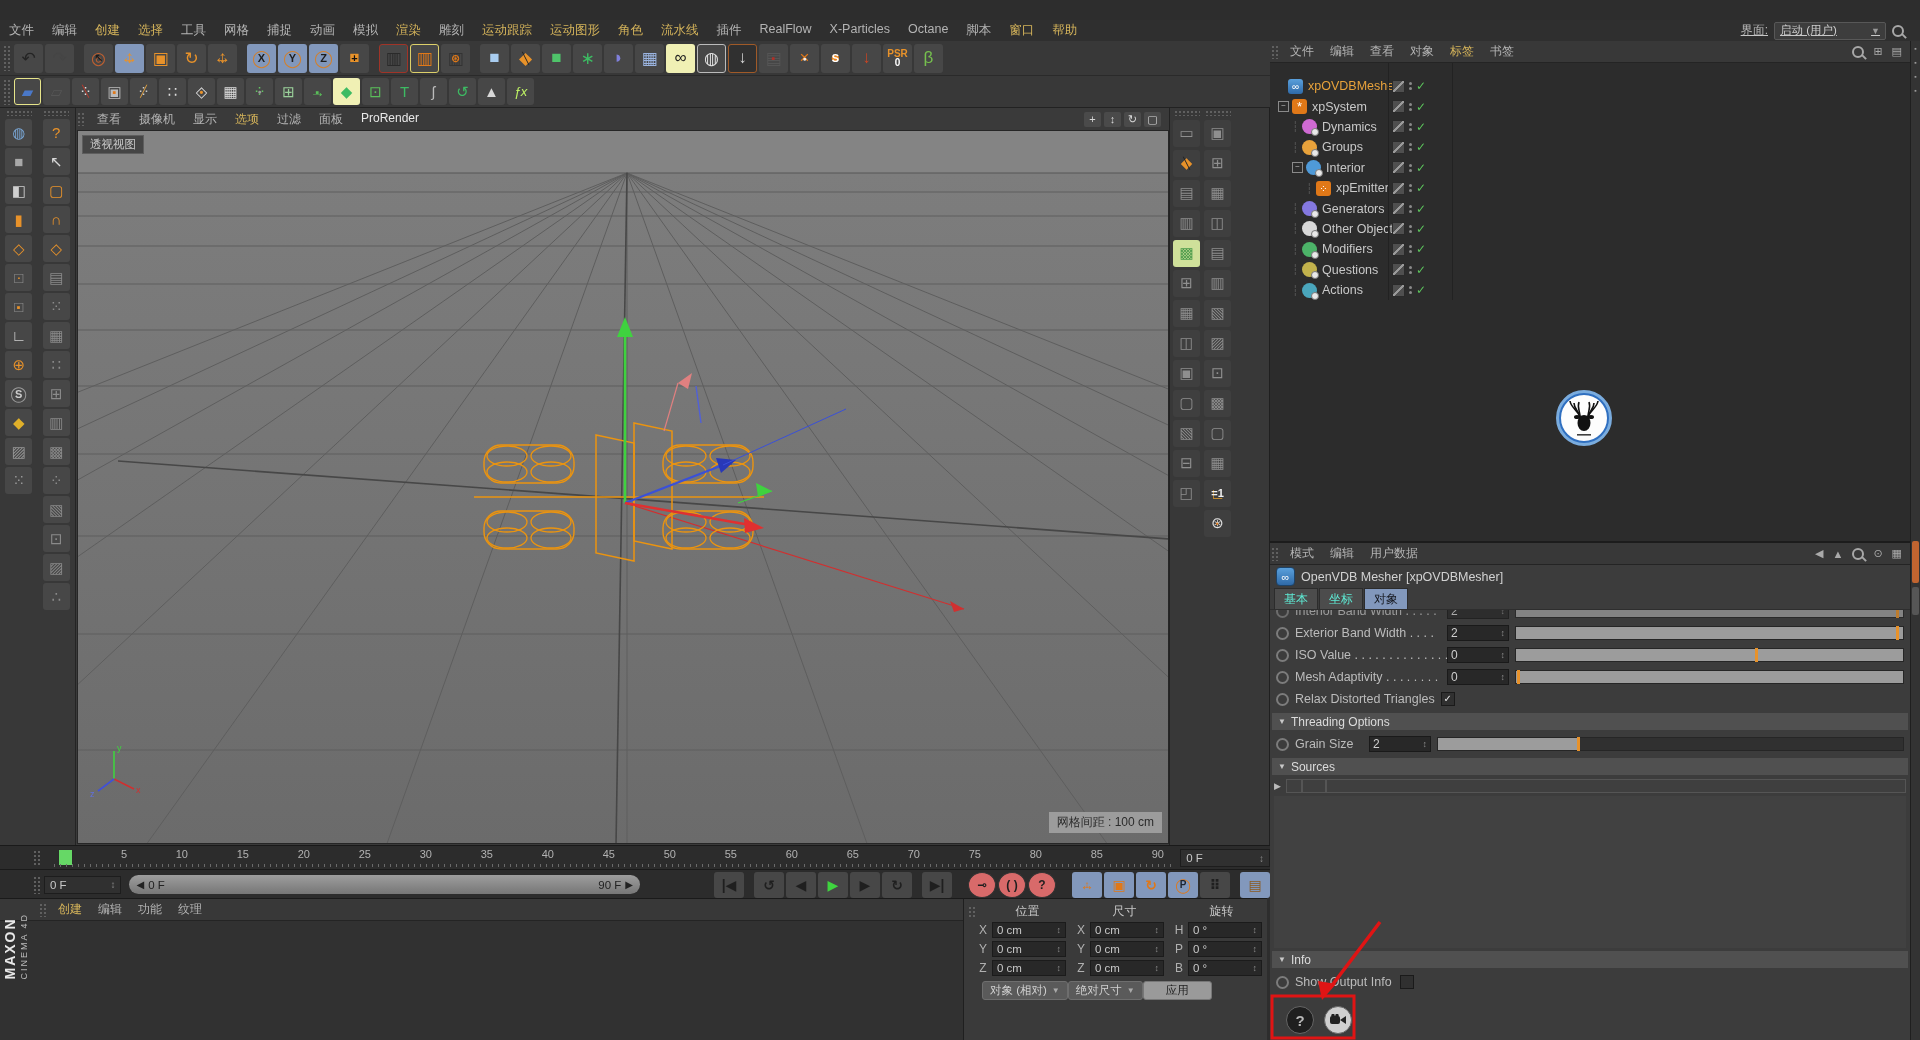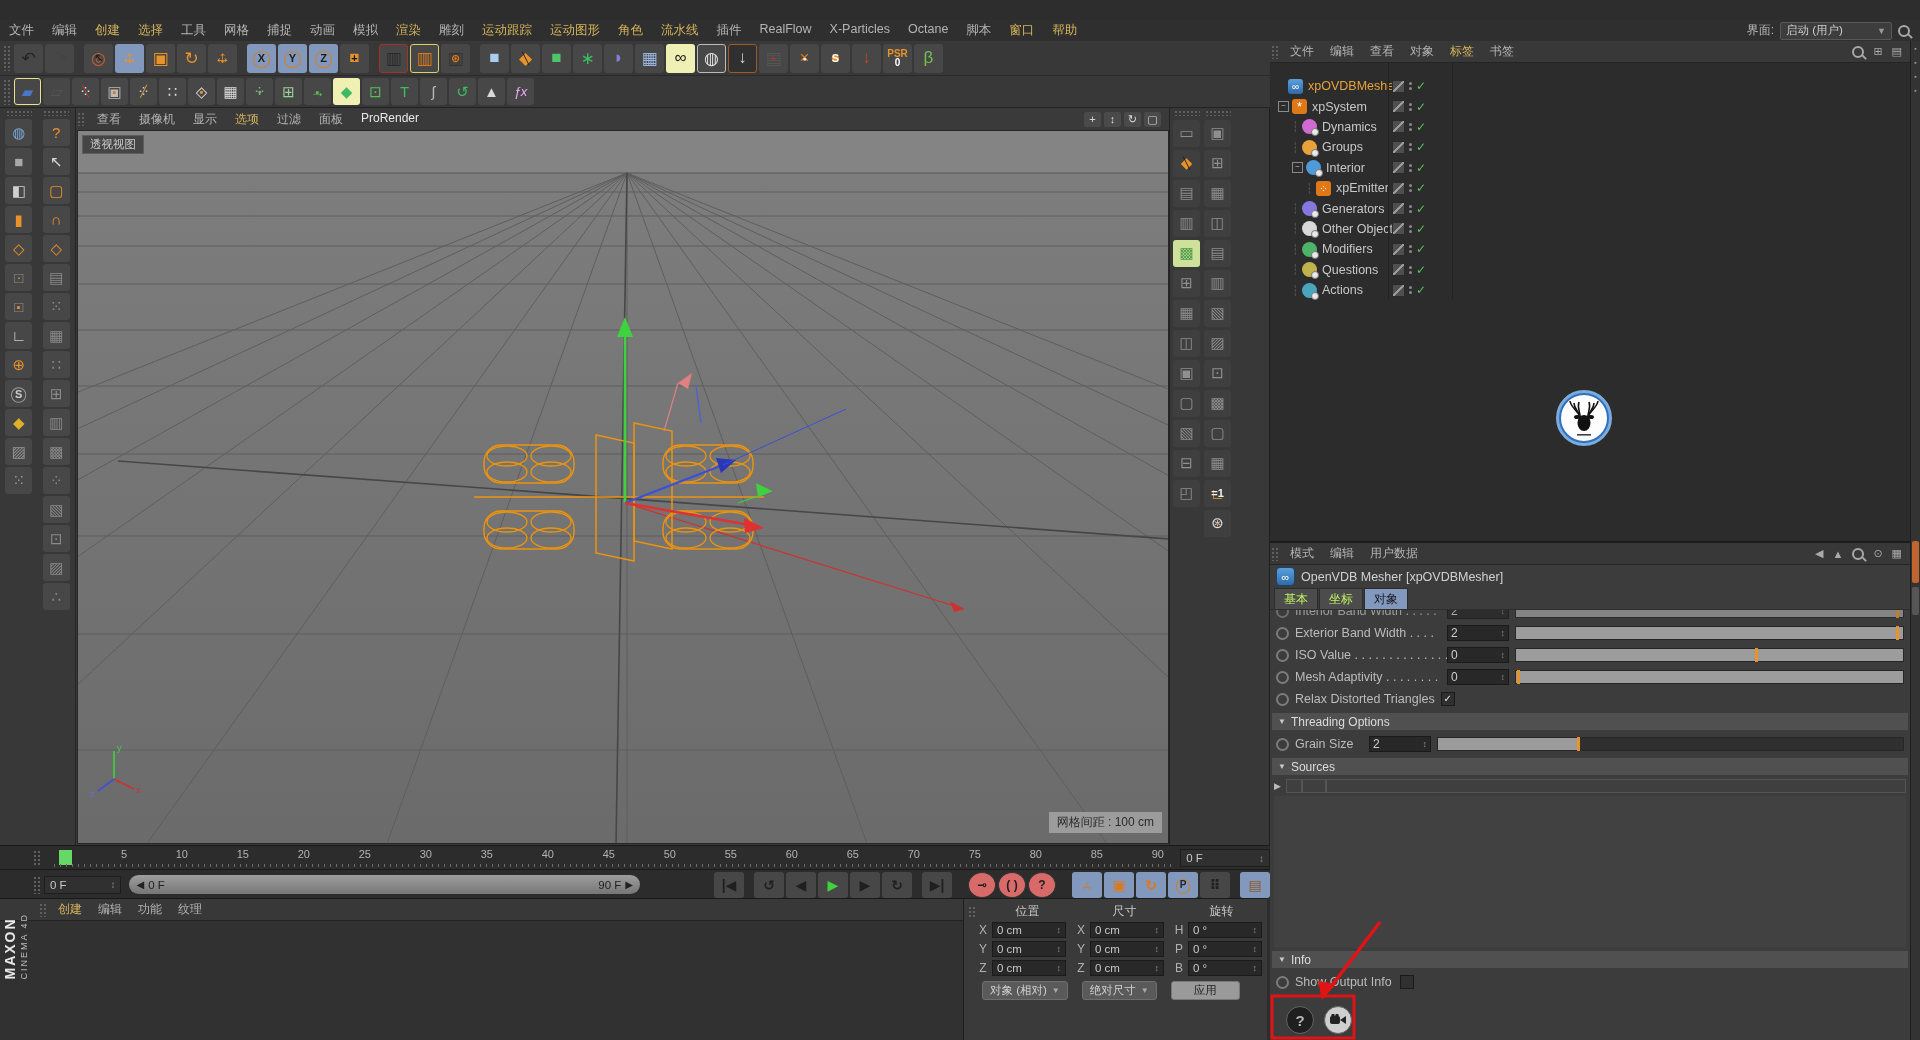--- a/index.html
+++ b/index.html
@@ -6,21 +6,21 @@
     font-family:"Liberation Sans","DejaVu Sans",sans-serif;-webkit-font-smoothing:antialiased;}
   #stage{position:relative;width:1920px;height:1040px;background:#2d2d2d;font-size:12px;color:#c8c8c8;}
   .abs{position:absolute;}
   
   #titlebar{left:0;top:0;width:1920px;height:20px;background:#181818;display:flex;align-items:center;color:#dedede;font-size:12px;}
   #appicon{width:13px;height:13px;border-radius:50%;background:radial-gradient(circle at 35% 35%,#7ec2f0,#1f5d9a 70%);margin:0 8px 0 7px;}
   #winbtns{margin-left:auto;display:flex;height:20px;}
   .winbtn{width:46px;height:20px;display:flex;align-items:center;justify-content:center;color:#e6e6e6;font-size:12px;}
   #menubar{left:0;top:20px;width:1920px;height:21px;background:#2f2f2f;border-bottom:1px solid #232323;display:flex;align-items:center;}
   .mitem{padding:0 9px;font-size:12.5px;cursor:default;}
-  #menuright{margin-left:auto;display:flex;align-items:center;gap:6px;padding-right:10px;}
+  #menuright{margin-left:auto;display:flex;align-items:center;gap:6px;padding-right:16px;text-decoration:underline;}
   #ifacebox{width:100px;height:16px;background:#3d3d3d;border:1px solid #585858;border-radius:2px;display:flex;align-items:center;padding:0 5px;color:#cfcfcf;font-size:11.5px;}
   #ifacebox .car{margin-left:auto;color:#999;font-size:9px;}
   .mag{width:8px;height:8px;border:2px solid #a8a8a8;border-radius:50%;position:relative;display:inline-block;}
   .mag::after{content:"";position:absolute;width:6px;height:2px;background:#a8a8a8;transform:rotate(45deg);right:-5px;bottom:-2px;}
   
   #tb1{left:0;top:41px;width:1920px;height:35px;background:#383838;border-bottom:1px solid #2a2a2a;display:flex;align-items:center;padding-left:2px;box-sizing:border-box;}
   #tb2{left:0;top:76px;width:1920px;height:32px;background:#383838;border-bottom:1px solid #222;display:flex;align-items:center;padding-left:2px;box-sizing:border-box;}
   .grip{width:7px;height:26px;background-image:radial-gradient(#606060 29%,transparent 32%);background-size:4px 4px;margin:0 4px 0 1px;flex:none;}
   .hgrip{height:6px;width:26px;background-image:radial-gradient(#606060 29%,transparent 32%);background-size:4px 4px;margin:2px auto;}
   .tile{position:relative;width:29px;height:29px;border-radius:3px;background:#474747;display:flex;align-items:center;justify-content:center;font-size:17px;margin-right:2px;flex:none;box-sizing:border-box;}
@@ -64,21 +64,21 @@
   .dots2 i{width:3px;height:3px;border-radius:50%;background:#8a8a8a;}
   .chk-green{color:#5cc45c;font-size:12px;font-weight:bold;}
   .vline{position:absolute;top:0;bottom:0;width:1px;background:#222;}
   
   #badge{left:1556px;top:390px;width:56px;height:56px;}
   
   #am{left:1270px;top:543px;width:640px;height:497px;background:#3c3c3c;box-sizing:border-box;}
   #amtitle{height:23px;display:flex;align-items:center;gap:6px;padding-left:6px;color:#d2d2d2;font-size:12.5px;}
   .amicon{width:17px;height:17px;border-radius:4px;background:linear-gradient(#5aa0dc,#2f6aa8);border:1px solid #1d4368;color:#fff;font-size:11px;display:flex;align-items:center;justify-content:center;}
   #amtabs{height:21px;display:flex;gap:1px;padding-left:4px;border-bottom:1px solid #2e2e2e;}
-  .amtab{padding:2px 9px 0;background:#4c4c4c;color:#bef264;font-size:12px;border:1px solid #2c2c2c;border-bottom:none;}
+  .amtab{padding:2px 9px 0;background:#4c4c4c;color:#5eead4;font-size:12px;border:1px solid #2c2c2c;border-bottom:none;}
   .amtab.active{background:#8298bc;color:#15181f;}
   #params{position:relative;}
   .prow{height:22px;display:flex;align-items:center;padding-left:6px;}
   .ring{width:9px;height:9px;border-radius:50%;border:2px solid #7c7c7c;margin-right:6px;flex:none;}
   .plabel{width:152px;color:#bcbcbc;font-size:12.5px;flex:none;white-space:nowrap;overflow:hidden;}
   .pnum{width:62px;height:16px;background:#282828;border:1px solid #1a1a1a;color:#cfcfcf;font-size:12px;display:flex;align-items:center;padding:0 3px;flex:none;box-sizing:border-box;}
   .pnum .ud{margin-left:auto;color:#8a8a8a;font-size:9px;}
   .pslider{flex:1;height:12px;background:#303030;border:1px solid #262626;margin:0 6px;position:relative;}
   .pfill{position:absolute;left:0;top:0;bottom:0;background:#9c9c9c;}
   .ptick{position:absolute;top:-1px;bottom:-1px;width:3px;background:#e8922a;}
@@ -321,21 +321,21 @@
       </div>
       <div class="tile small">
         <span style="color: rgb(187, 187, 187);">ʃ</span>
       </div>
       <div class="tile small">
         <span style="color: rgb(61, 187, 99);">↺</span>
       </div>
       <div class="tile small">
         <span style="color: rgb(216, 216, 216);">▲</span>
       </div>
-      <div class="tile small" style="color: #f0abfc; font-size: 13px; font-style: italic;">ƒx</div>
+      <div class="tile small" style="color: #bef264; font-size: 13px; font-style: italic;">ƒx</div>
     </div>
 
   <div id="leftbar" class="abs">
     <div class="vcol" id="lcol1">
         <div class="hgrip"></div>
         <div class="tile small">
           <span style="color: rgb(122, 168, 216);">◍</span>
         </div>
         <div class="tile small">
           <span style="color: rgb(168, 168, 168);">■</span>
@@ -1152,21 +1152,21 @@
           </div>
           <div class="crow">
             <span class="ckey">B</span>
             <span class="cfield">
               <span>0 °</span>
               <span class="ud">↕</span>
             </span>
           </div>
         </div>
       </div>
-    <div id="cfoot" style="display:flex;padding:5px 0 0 18px;gap:14px;">
+    <div id="cfoot" style="display:flex;padding:5px 0 0 18px;">
         <span class="cdrop">
           <span>对象 (相对)</span>
           <span style="font-size: 8px; color: rgb(170, 170, 170);">▼</span>
         </span>
         <span class="cdrop">
           <span>绝对尺寸</span>
           <span style="font-size: 8px; color: rgb(170, 170, 170);">▼</span>
         </span>
         <span class="capply">应用</span>
       </div>

